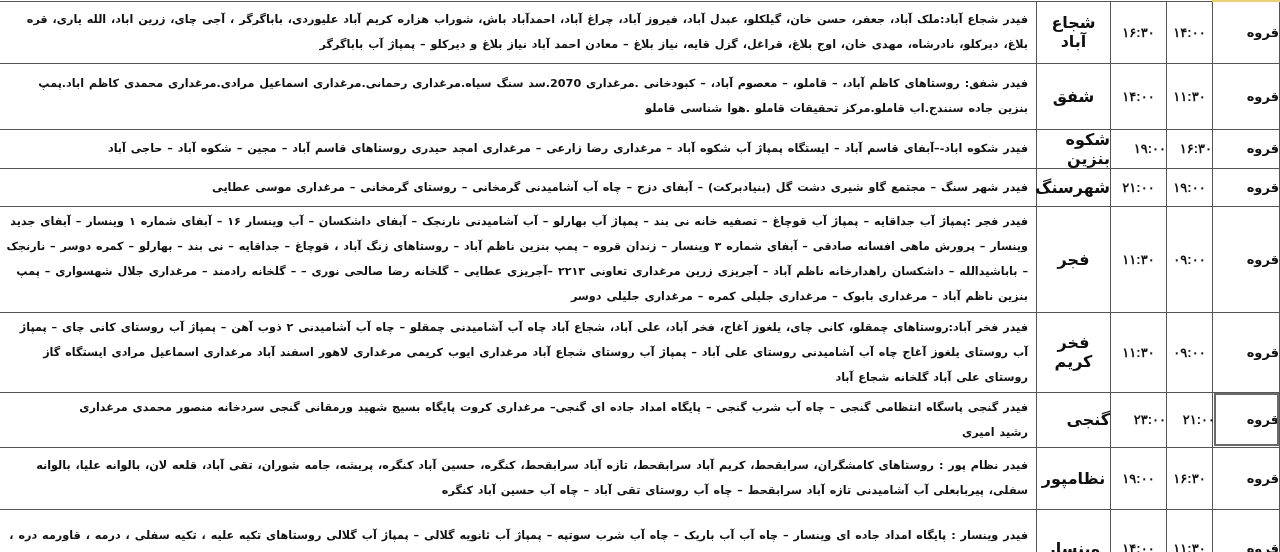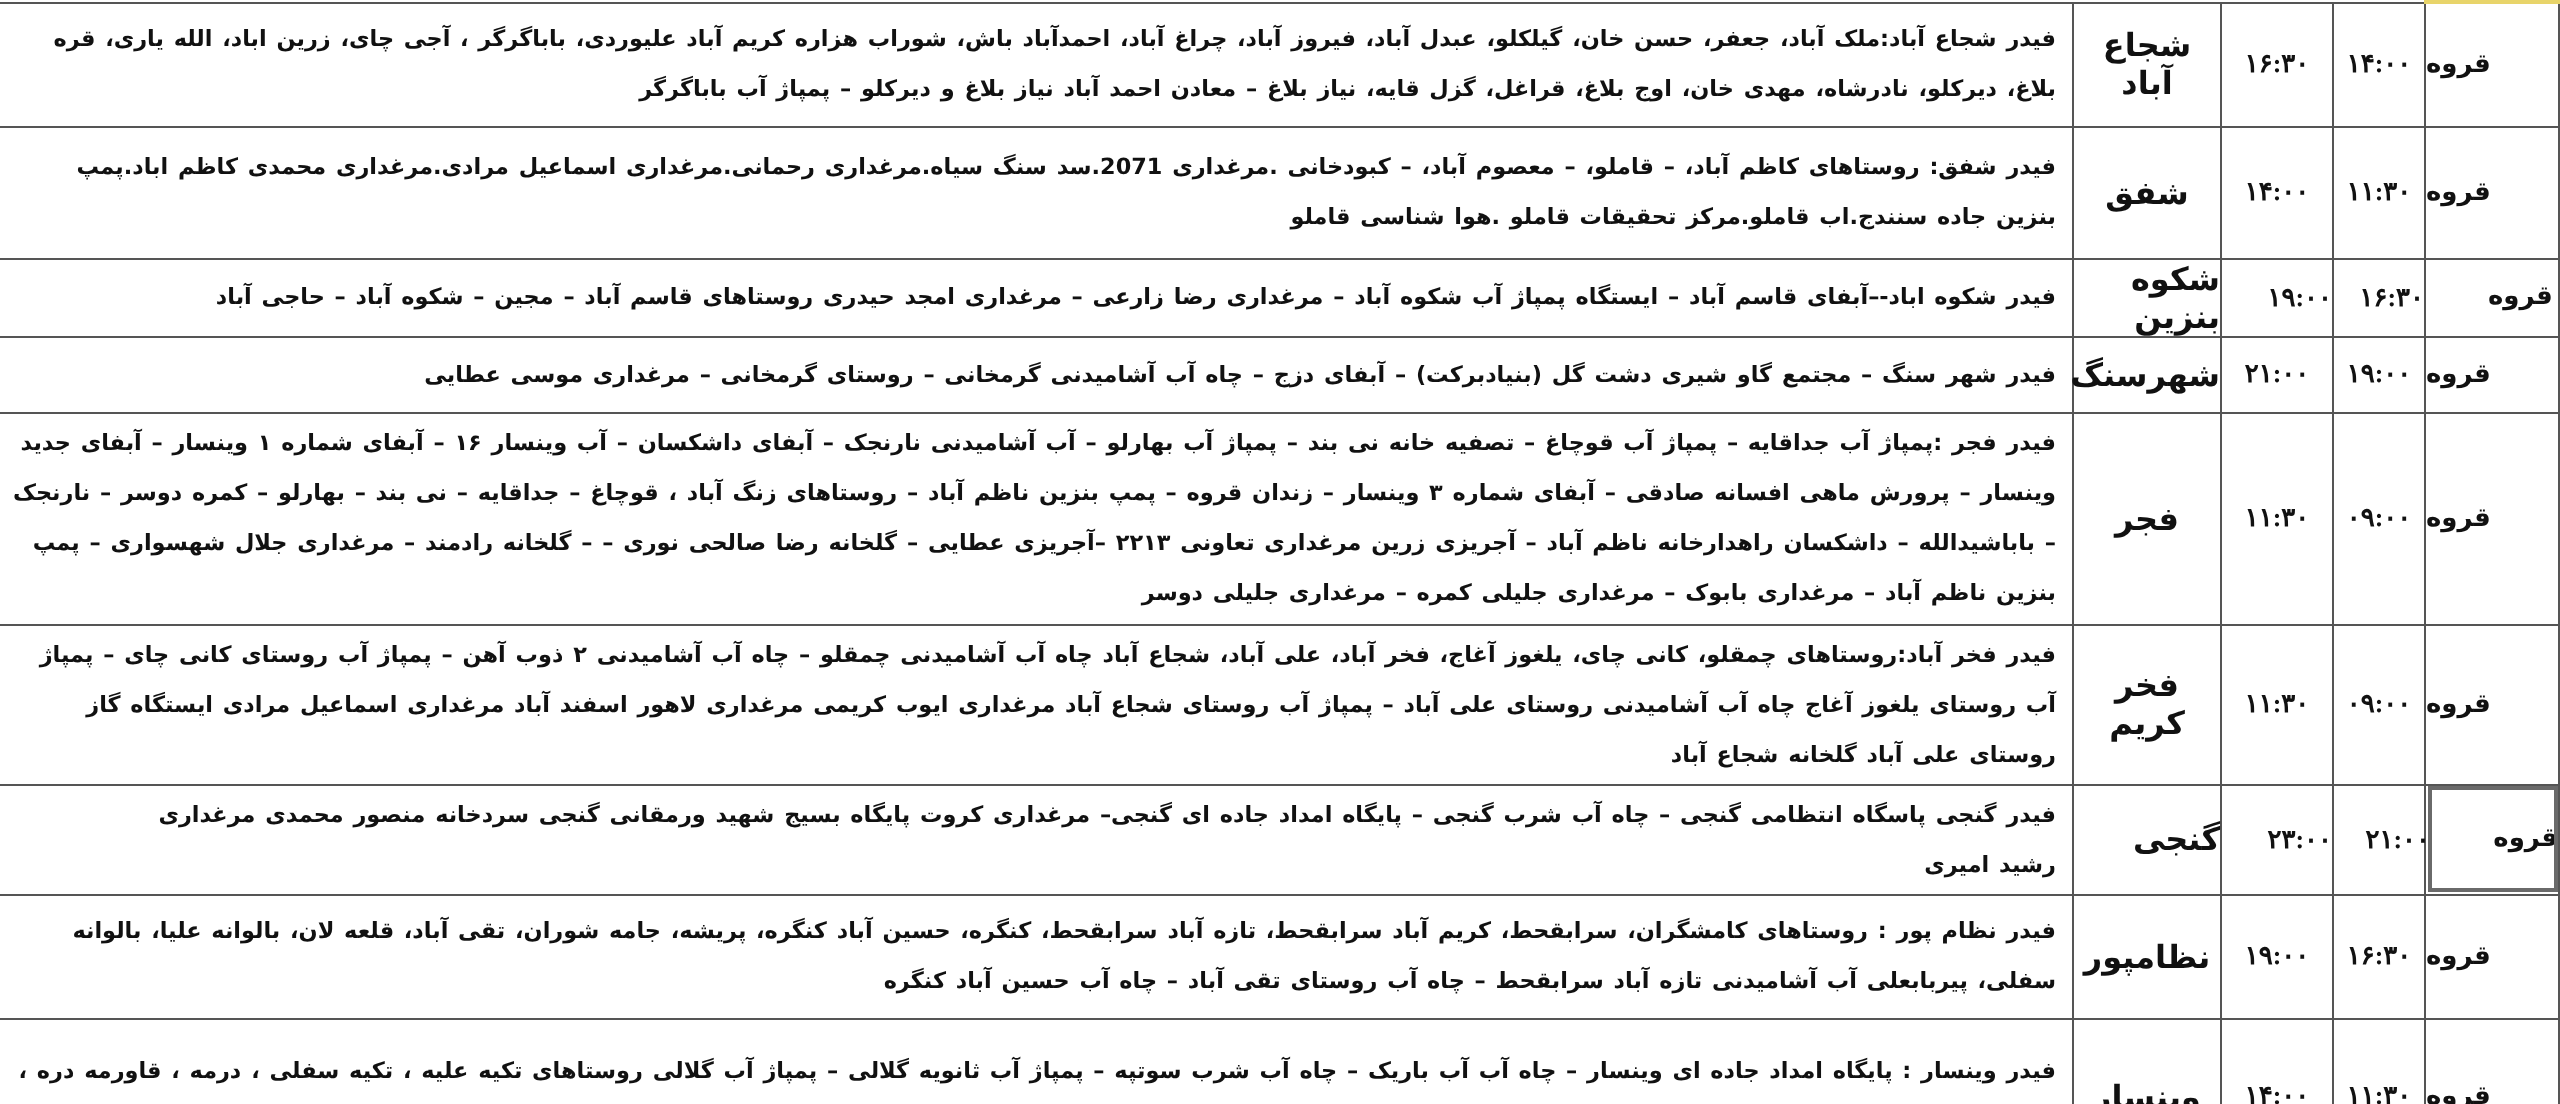--- a/index.html
+++ b/index.html
@@ -19,21 +19,21 @@
       border-collapse: collapse;
       table-layout: fixed;
       direction: rtl;
     }
     table.schedule td {
       border: 1px solid #555555;
       vertical-align: middle;
       font-weight: bold;
       color: #111111;
     }
-    td.c-region   { width: 67px;  text-align: left; font-size: 13px; }
+    td.c-region   { width: 67px;  text-align: right; font-size: 13px; }
     td.c-start    { width: 46px;  text-align: center; font-size: 13px; }
     td.c-end      { width: 56px;  text-align: center; font-size: 13px; }
     td.c-feeder   { width: 74px;  text-align: center; font-size: 16px; }
     td.c-desc     {
       width: 1037px;
       text-align: right;
       font-size: 11.2px;
       line-height: 25px;
       padding: 2px 8px 2px 6px;
       word-spacing: 1px;
@@ -44,42 +44,42 @@
     tr.r4 td { height: 38px; }
     tr.r5 td { height: 106px; }
     tr.r6 td { height: 66px; margin-left: 28px; }
     tr.r7 td { height: 40px; padding-left: 48px; }
     tr.r8 td { height: 62px; }
     tr.r9 td { height: 78px; }
 
     tr.r1 td.c-region { border-top: 2px solid #e8d46a; }
     tr.r7 td.c-region { outline: 2px solid #6a6a6a; outline-offset: -3px; }
 
-    .time { font-family: Liberation Serif, serif; letter-spacing: 0.5px; }
+    .time { font-family: Liberation Sans, sans-serif; letter-spacing: 0.5px; }
   </style>
 </head>
 <body>
 
 <div class="sheet">
   <table class="schedule">
     <tbody id="rows">
   <tr class="r1">
     <td class="c-region">قروه</td>
     <td class="c-start time">۱۴:۰۰</td>
     <td class="c-end time">۱۶:۳۰</td>
     <td class="c-feeder">شجاع آباد</td>
     <td class="c-desc">فیدر شجاع آباد:ملک آباد، جعفر، حسن خان، گیلکلو، عبدل آباد، فیروز آباد، چراغ آباد، احمدآباد باش، شوراب هزاره کریم آباد علیوردی، باباگرگر ، آجی چای، زرین اباد، الله یاری، قره بلاغ، دیرکلو، نادرشاه، مهدی خان، اوج بلاغ، قراغل، گزل قایه، نیاز بلاغ – معادن احمد آباد نیاز بلاغ و دیرکلو – پمپاژ آب باباگرگر</td>
   </tr>
 
   <tr class="r2">
     <td class="c-region">قروه</td>
     <td class="c-start time">۱۱:۳۰</td>
     <td class="c-end time">۱۴:۰۰</td>
     <td class="c-feeder">شفق</td>
-    <td class="c-desc">فیدر شفق: روستاهای کاظم آباد، – قاملو، – معصوم آباد، – کبودخانی .مرغداری 2071.سد سنگ سیاه.مرغداری رحمانی.مرغداری اسماعیل مرادی.مرغداری محمدی کاظم اباد.پمپ بنزین جاده سنندج.اب قاملو.مرکز تحقیقات قاملو .هوا شناسی قاملو</td>
+    <td class="c-desc">فیدر شفق: روستاهای کاظم آباد، – قاملو، – معصوم آباد، – کبودخانی .مرغداری 2070.سد سنگ سیاه.مرغداری رحمانی.مرغداری اسماعیل مرادی.مرغداری محمدی کاظم اباد.پمپ بنزین جاده سنندج.اب قاملو.مرکز تحقیقات قاملو .هوا شناسی قاملو</td>
   </tr>
 
   <tr class="r3">
     <td class="c-region">قروه</td>
     <td class="c-start time">۱۶:۳۰</td>
     <td class="c-end time">۱۹:۰۰</td>
     <td class="c-feeder">شکوه بنزین</td>
     <td class="c-desc">فیدر شکوه اباد-–آبفای قاسم آباد – ایستگاه پمپاژ آب شکوه آباد – مرغداری رضا زارعی – مرغداری امجد حیدری روستاهای قاسم آباد – مجین – شکوه آباد – حاجی آباد</td>
   </tr>
 

